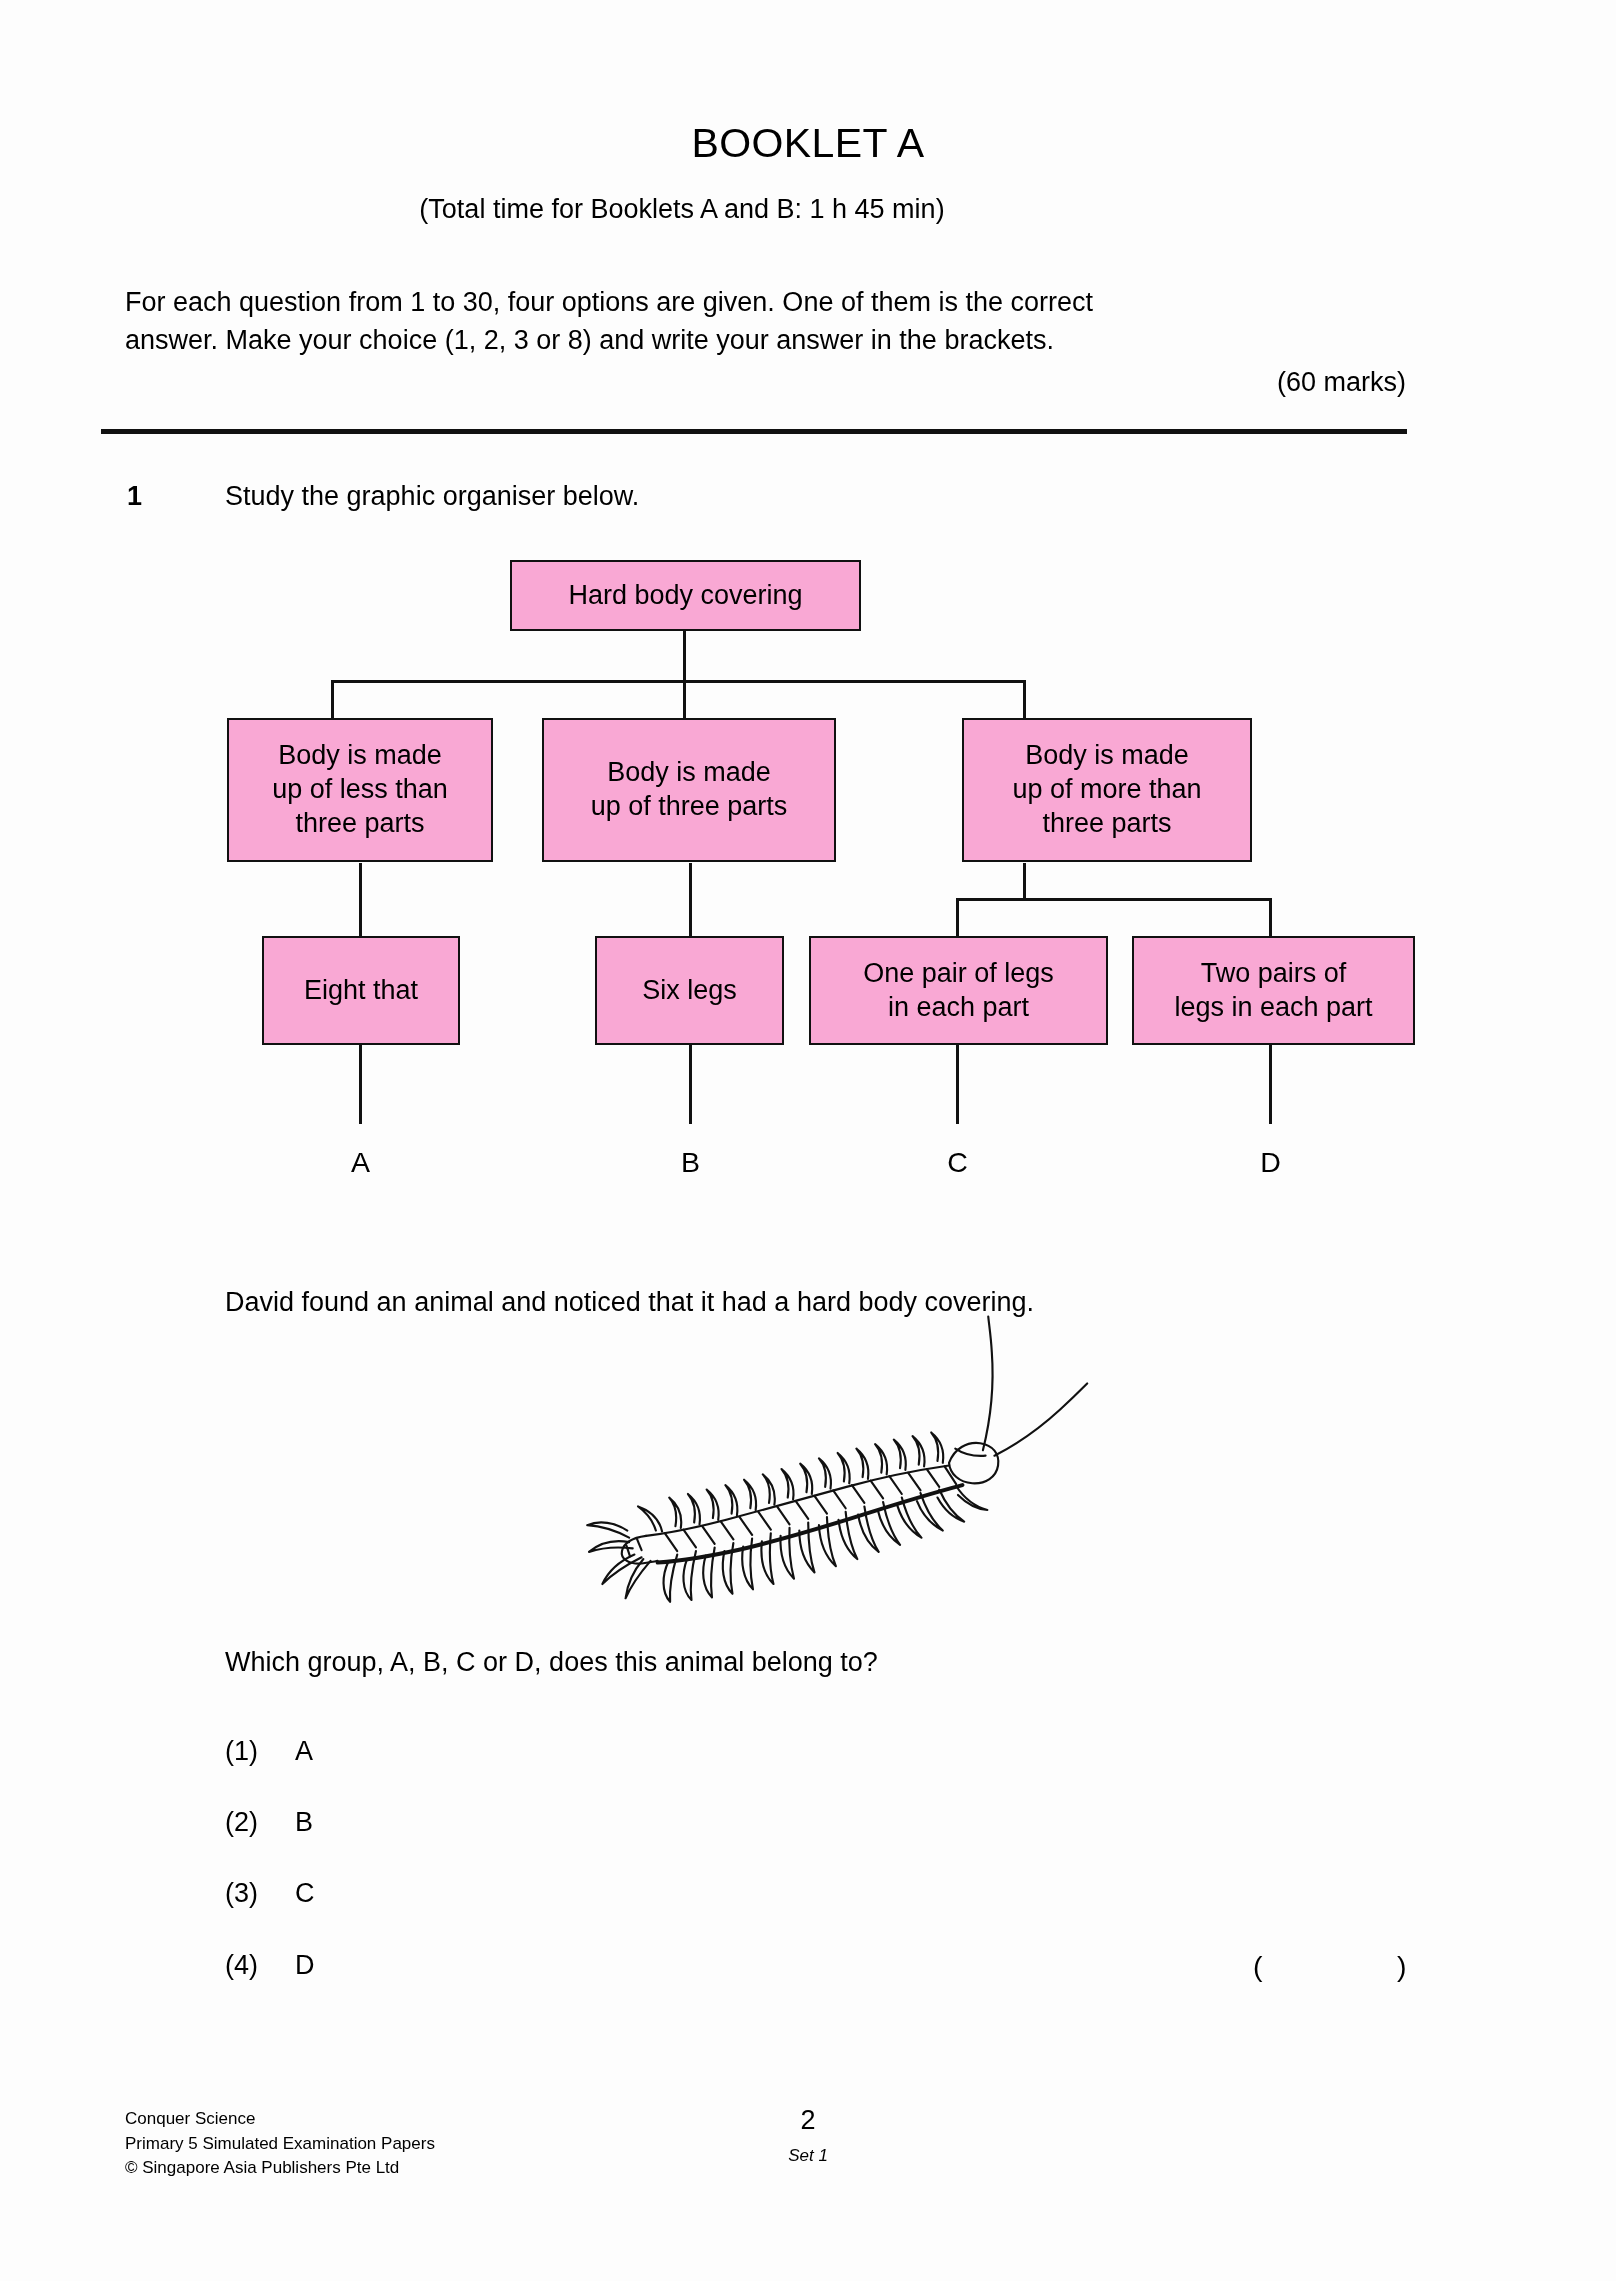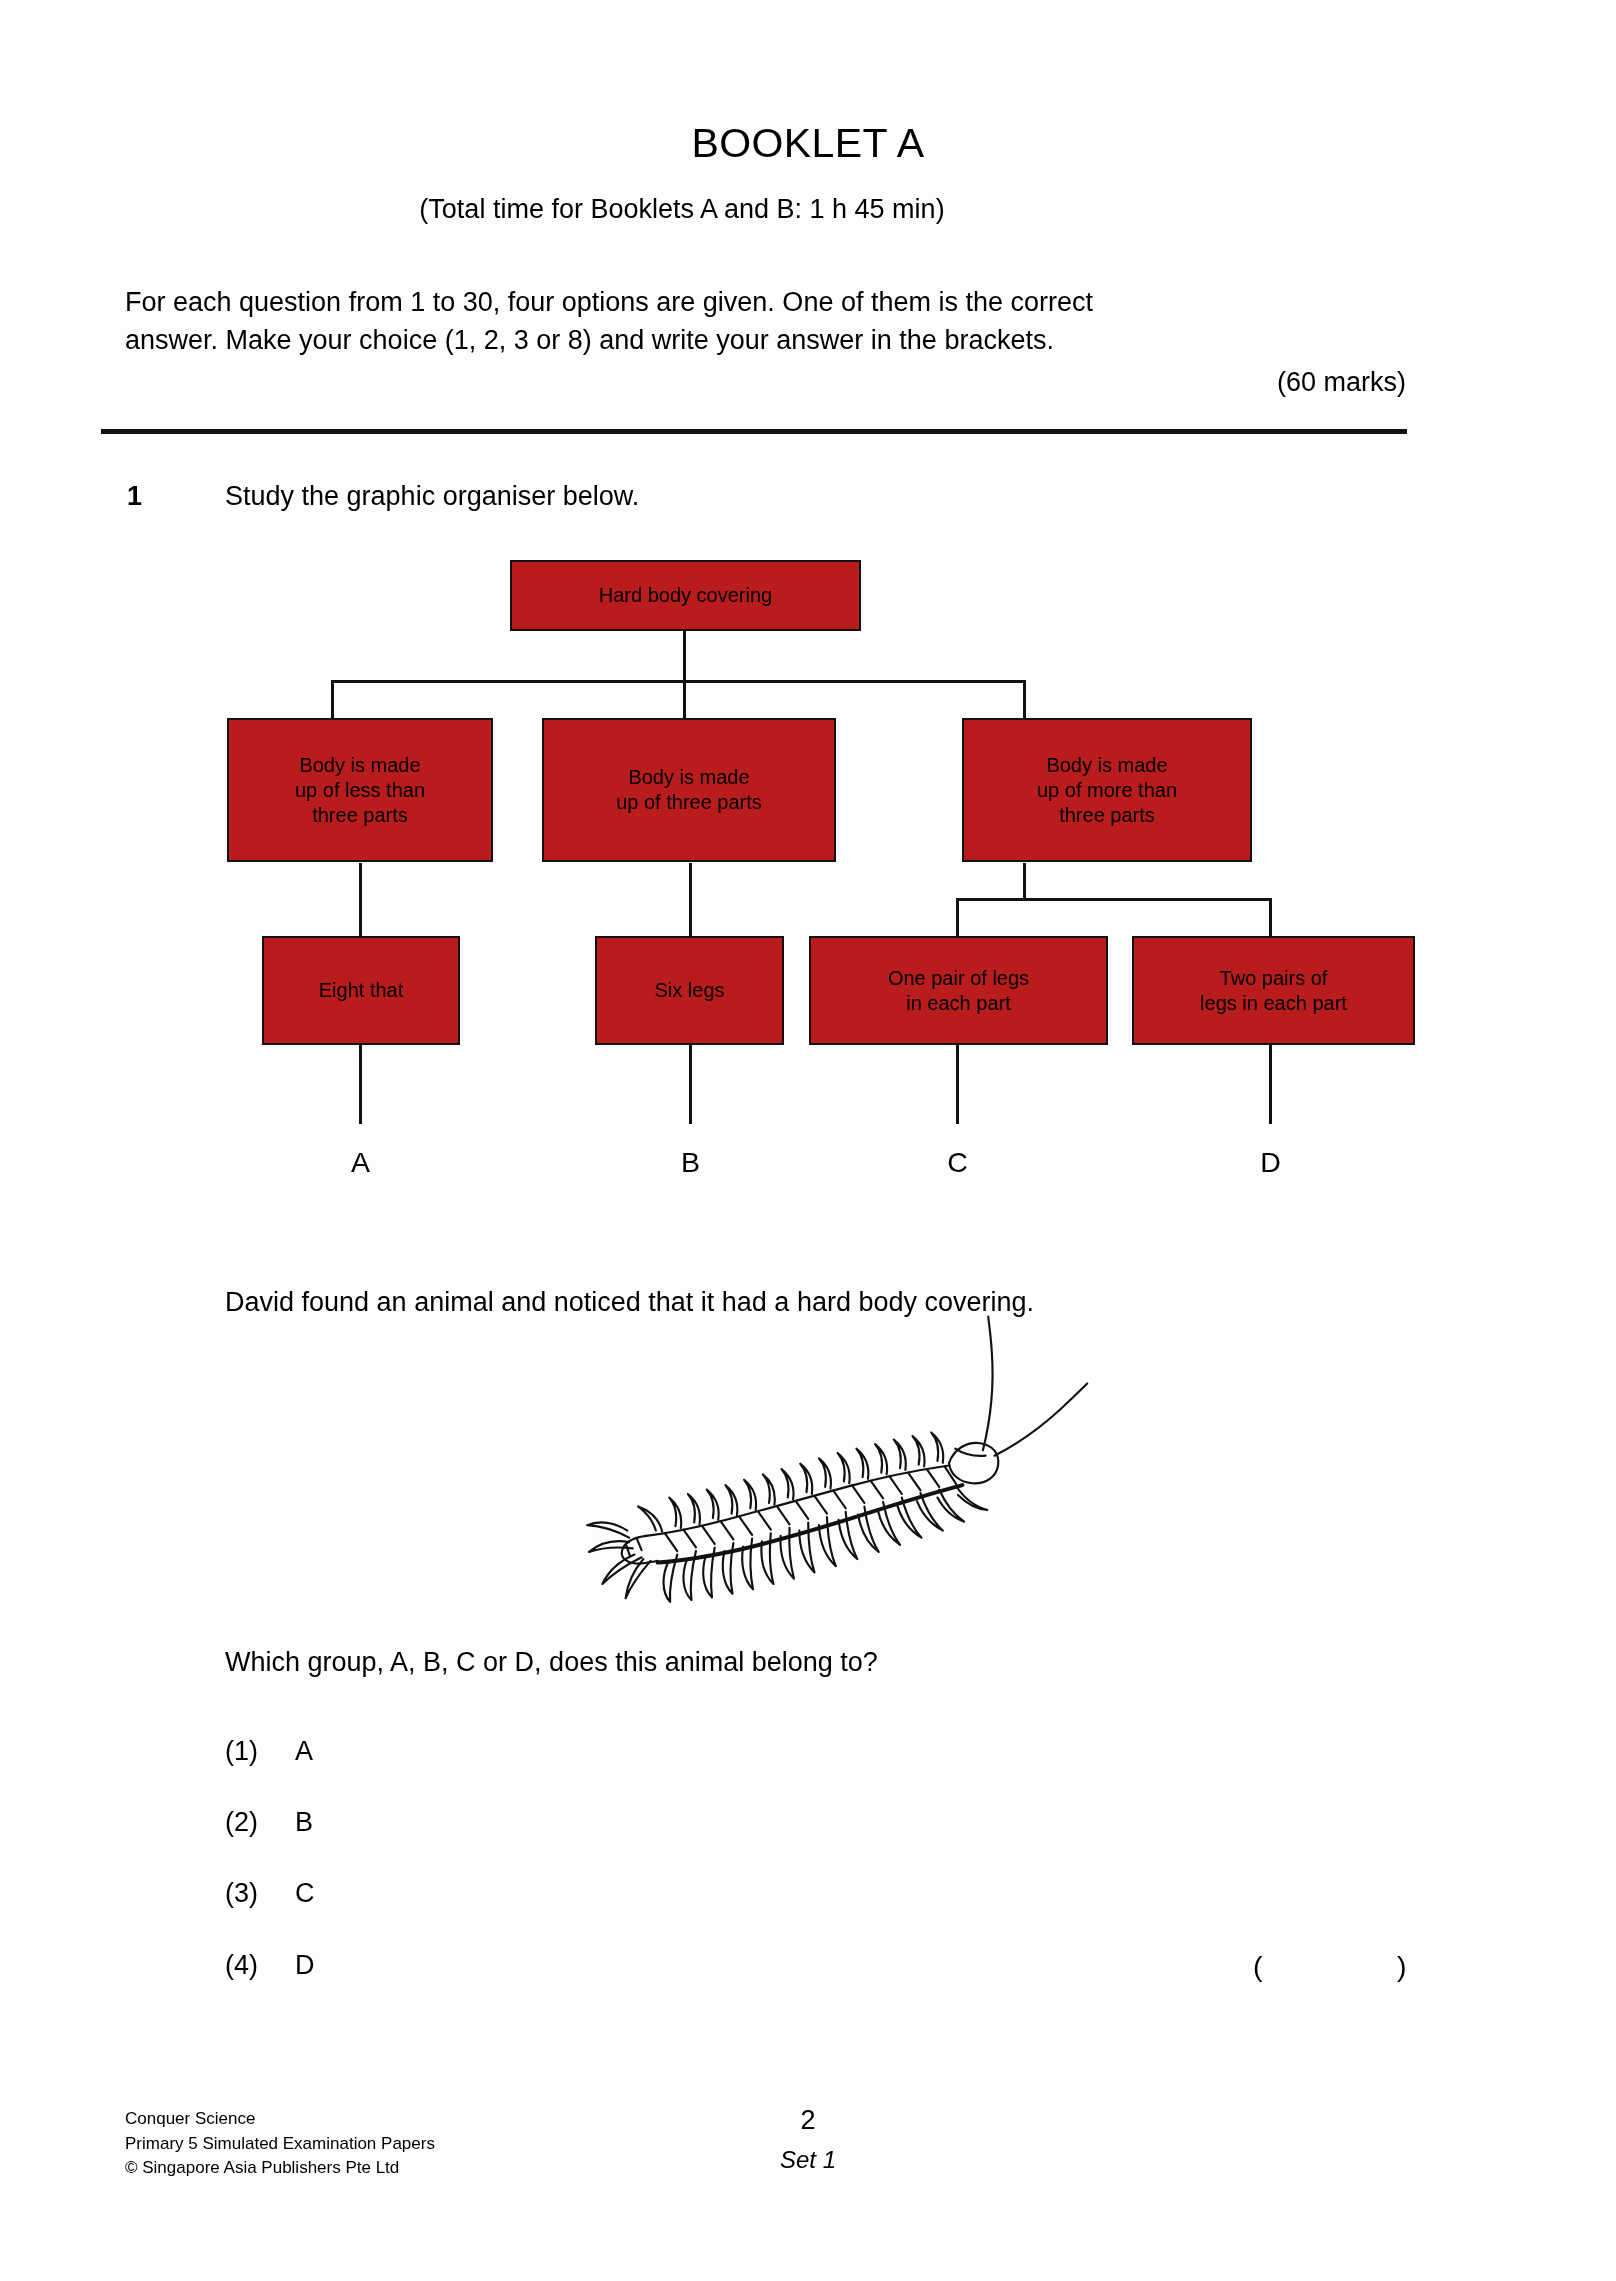--- a/index.html
+++ b/index.html
@@ -93,27 +93,27 @@
     left: 0;
     top: 0;
     width: 1616px;
     height: 2281px;
     pointer-events: none;
   }
 
   .node {
     position: absolute;
     border: 2.7px solid #111111;
-    background: #b91c1c;
+    background: #f9a8d4;
     box-sizing: border-box;
     display: flex;
     align-items: center;
     justify-content: center;
     text-align: center;
-    font-size: 20px;
+    font-size: 27px;
     line-height: 1.25;
     padding: 3.6px 7.1px;
   }
 
   .leaf-label {
     position: absolute;
     font-size: 28.5px;
     text-align: center;
     width: 71px;
   }
@@ -185,21 +185,21 @@
     width: 1616px;
     text-align: center;
     font-size: 27px;
   }
   .footer-set {
     position: absolute;
     left: 0;
     top: 2146px;
     width: 1616px;
     text-align: center;
-    font-size: 24px;
+    font-size: 17px;
     font-style: italic;
   }
 </style>
 </head>
 <body>
 
 <div class="page">
 
   <div class="booklet-title">BOOKLET A</div>
   <div class="booklet-subtitle">(Total time for Booklets A and B: 1 h 45 min)</div>

